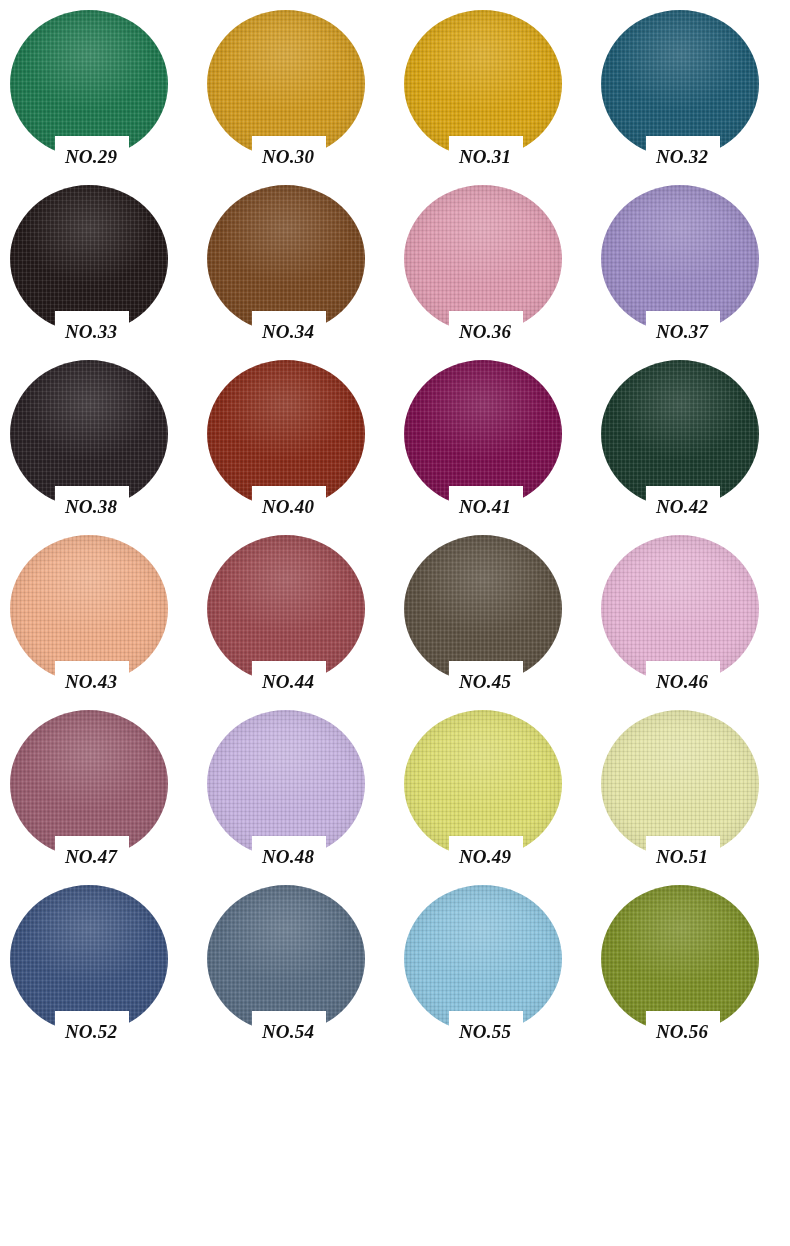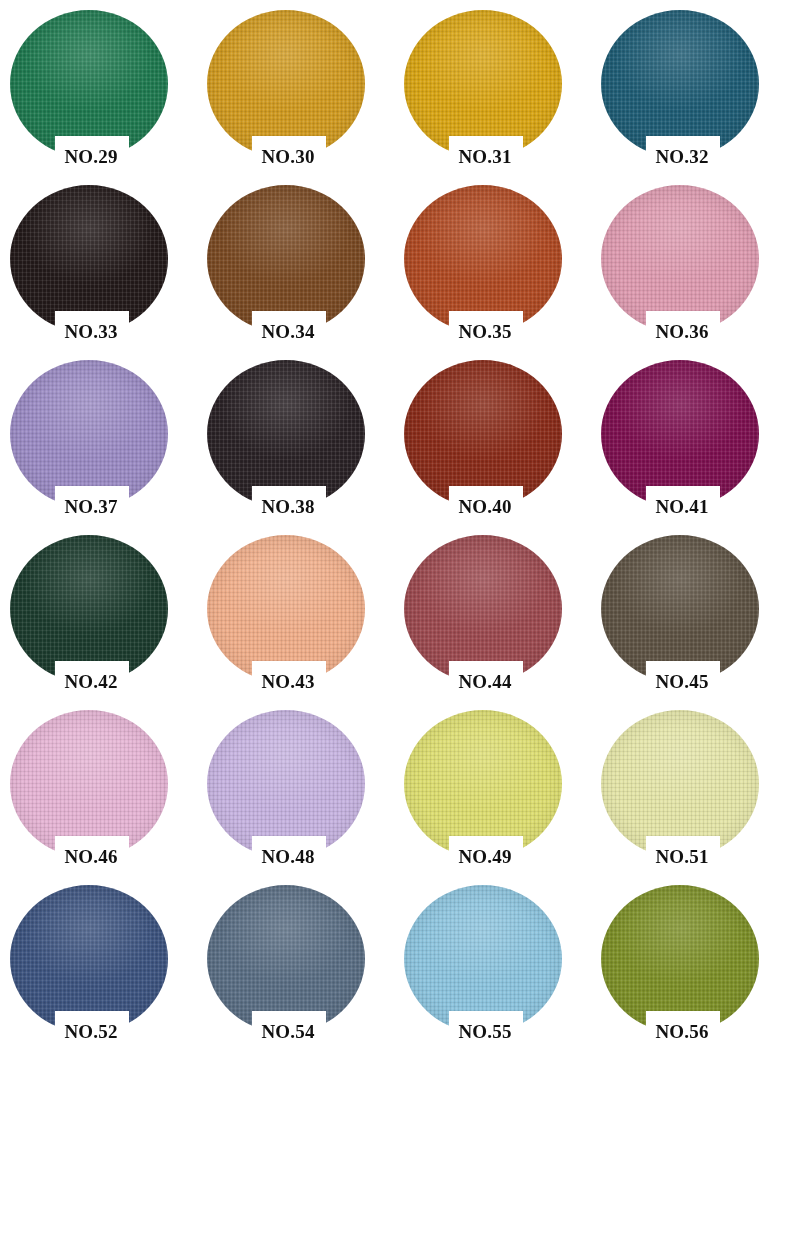--- a/index.html
+++ b/index.html
@@ -28,20 +28,21 @@
     padding-top: 8px;
     padding-left: 6px;
     box-sizing: border-box;
   }
 
   
   .swatch {
     position: relative;
     width: 197px;
     height: 175px;
+    font-style: italic;
   }
 
   
   .swatch-disc {
     position: absolute;
     left: 4px;
     top: 2px;
     width: 158px;
     height: 148px;
     border-radius: 50%;
@@ -151,25 +152,20 @@
         <div class="swatch-disc" style="background-color: rgb(35, 26, 26);"></div>
         <div class="swatch-notch"></div>
         <div class="swatch-label">NO.33</div>
       </div>
       <div class="swatch">
         <div class="swatch-disc" style="background-color: rgb(122, 74, 35);"></div>
         <div class="swatch-notch"></div>
         <div class="swatch-label">NO.34</div>
       </div>
       <div class="swatch">
-        <div class="swatch-disc" style="background-color: rgb(176, 74, 35);"></div>
-        <div class="swatch-notch"></div>
-        <div class="swatch-label">NO.35</div>
-      </div>
-      <div class="swatch">
         <div class="swatch-disc" style="background-color: rgb(222, 155, 176);"></div>
         <div class="swatch-notch"></div>
         <div class="swatch-label">NO.36</div>
       </div>
       <div class="swatch">
         <div class="swatch-disc" style="background-color: rgb(155, 139, 196);"></div>
         <div class="swatch-notch"></div>
         <div class="swatch-label">NO.37</div>
       </div>
       <div class="swatch">
@@ -204,20 +200,25 @@
       </div>
       <div class="swatch">
         <div class="swatch-disc" style="background-color: rgb(94, 83, 68);"></div>
         <div class="swatch-notch"></div>
         <div class="swatch-label">NO.45</div>
       </div>
       <div class="swatch">
         <div class="swatch-disc" style="background-color: rgb(229, 180, 212);"></div>
         <div class="swatch-notch"></div>
         <div class="swatch-label">NO.46</div>
+      </div>
+      <div class="swatch">
+        <div class="swatch-disc" style="background-color: rgb(154, 94, 112);"></div>
+        <div class="swatch-notch"></div>
+        <div class="swatch-label">NO.47</div>
       </div>
       <div class="swatch">
         <div class="swatch-disc" style="background-color: rgb(198, 179, 224);"></div>
         <div class="swatch-notch"></div>
         <div class="swatch-label">NO.48</div>
       </div>
       <div class="swatch">
         <div class="swatch-disc" style="background-color: rgb(220, 221, 112);"></div>
         <div class="swatch-notch"></div>
         <div class="swatch-label">NO.49</div>

